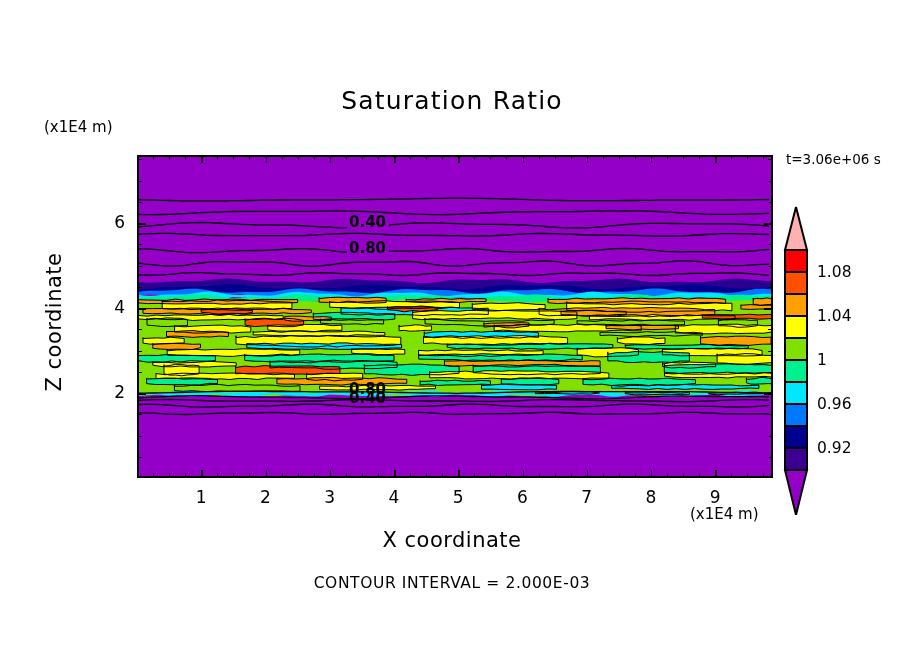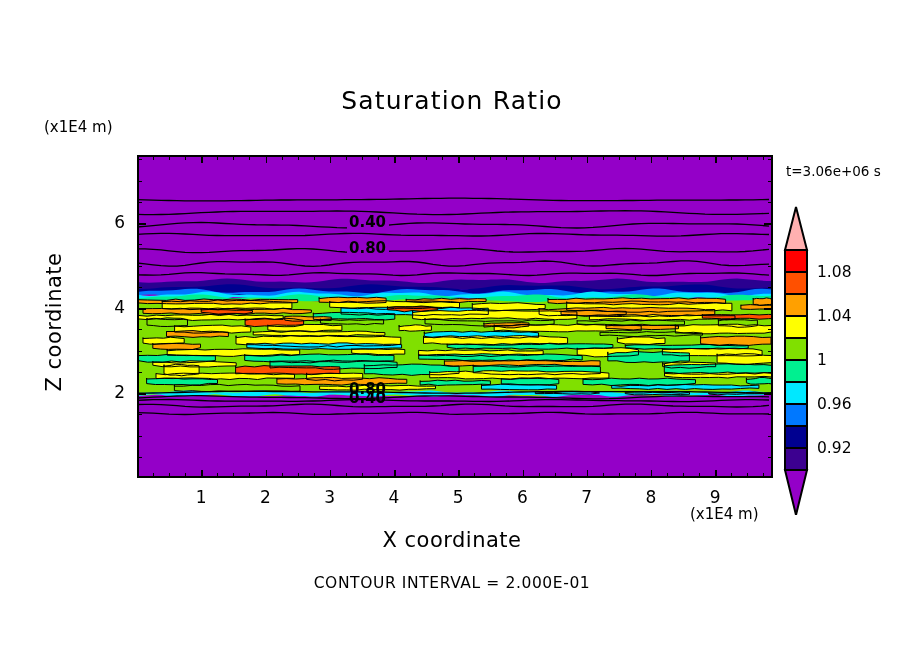--- a/index.html
+++ b/index.html
@@ -2,21 +2,21 @@
 <html><head>
 <meta charset="utf-8">
 <style>
   html,body{margin:0;padding:0;background:#ffffff;}
   body{width:904px;height:654px;position:relative;overflow:hidden;
        font-family:"DejaVu Sans",sans-serif;color:#000;}
   .abs{position:absolute;}
   #title{left:0;top:86px;width:904px;text-align:center;font-size:25px;
          letter-spacing:1.2px;font-family:"DejaVu Sans",sans-serif;}
   #unit-top-left{left:44px;top:118px;font-size:15px;font-family:"DejaVu Sans",sans-serif;}
-  #timestamp{left:786px;top:163px;font-size:13.5px;font-family:"DejaVu Sans",sans-serif;}
+  #timestamp{left:786px;top:151px;font-size:13.5px;font-family:"DejaVu Sans",sans-serif;}
   #plot-wrap{left:137px;top:155px;width:636px;height:323px;}
   #plot-svg{display:block;width:636px;height:323px;}
   #frame{left:137px;top:155px;width:636px;height:323px;
          border:2px solid #000;box-sizing:border-box;pointer-events:none;}
   .ytick-label{font-size:17px;text-align:right;width:30px;}
   .xtick-label{font-size:17px;text-align:center;width:30px;}
   #ylabel{left:-36px;top:310px;width:180px;text-align:center;font-size:21px;
           transform:rotate(-90deg);transform-origin:center center;
           letter-spacing:0.5px;}
   #xlabel{left:0;top:528px;width:904px;text-align:center;font-size:21px;
@@ -394,21 +394,21 @@
     <div class="abs tick" style="left:768px;top:201.8px;width:5px;height:1px;"></div>
     <div class="abs tick" style="left:137px;top:180.5px;width:5px;height:1px;"></div>
     <div class="abs tick" style="left:768px;top:180.5px;width:5px;height:1px;"></div>
     <div class="abs tick" style="left:137px;top:159.3px;width:5px;height:1px;"></div>
     <div class="abs tick" style="left:768px;top:159.3px;width:5px;height:1px;"></div>
   </div>
 
 <div class="abs" id="ylabel">Z coordinate</div>
 <div class="abs" id="xlabel">X coordinate</div>
 <div class="abs" id="unit-bottom-right">(x1E4 m)</div>
-<div class="abs" id="caption">CONTOUR INTERVAL = 2.000E-01</div>
+<div class="abs" id="caption">CONTOUR INTERVAL = 2.000E-03</div>
 
 <div class="abs" id="cbar">
   <svg width="120" height="310" viewBox="0 0 120 310">
     <g id="cbar-g">
         <path d="M 13 2 L 24 45 L 2 45 Z" fill="#FFB0B0" stroke="#000" stroke-width="2"></path>
         <rect x="2" y="45" width="22" height="22" fill="#FF0000" stroke="#000" stroke-width="2"></rect>
         <rect x="2" y="67" width="22" height="22" fill="#FF5000" stroke="#000" stroke-width="2"></rect>
         <rect x="2" y="89" width="22" height="22" fill="#FFA000" stroke="#000" stroke-width="2"></rect>
         <rect x="2" y="111" width="22" height="22" fill="#FFFF00" stroke="#000" stroke-width="2"></rect>
         <rect x="2" y="133" width="22" height="22" fill="#80E000" stroke="#000" stroke-width="2"></rect>

